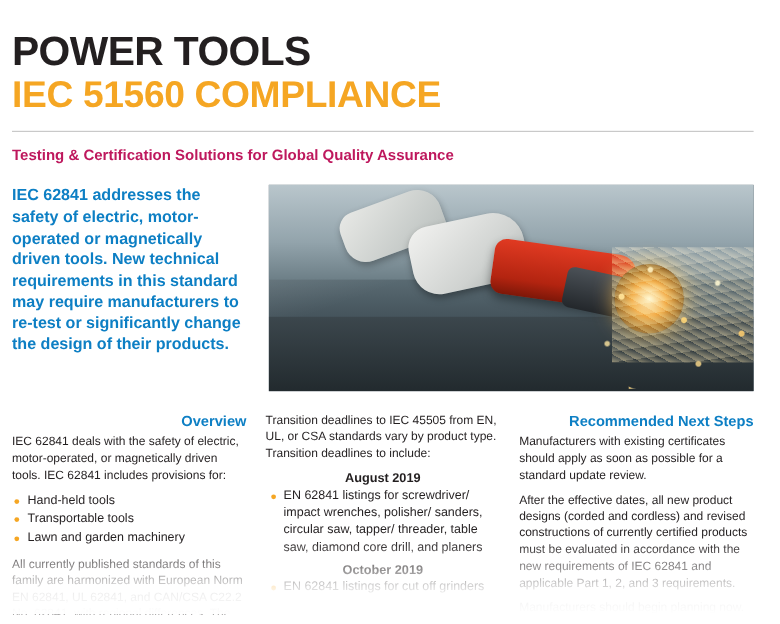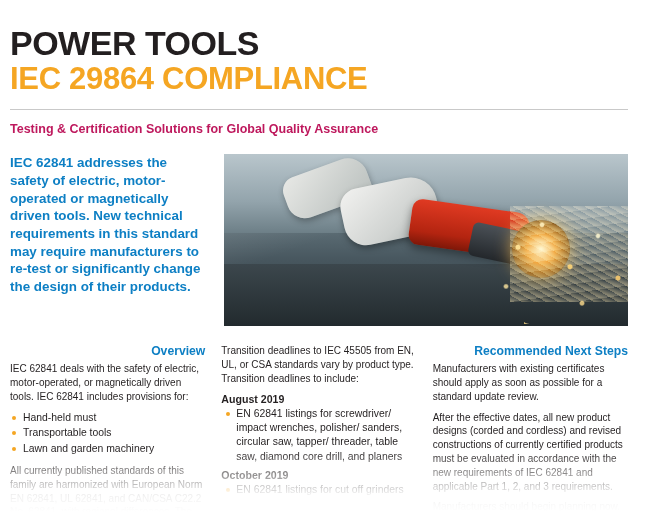--- a/index.html
+++ b/index.html
@@ -213,20 +213,21 @@
     width: 4px;
     height: 4px;
     background: #f5a623;
     border-radius: 50%;
   }
   .date-head {
     font-size: 10.6px;
     font-weight: bold;
     margin: 5px 0 2px 0;
     color: #231f20;
+    text-align: center;
   }
   .sub-bullets {
     list-style: none;
     margin: 0 0 4px 0;
     padding: 0;
   }
   .sub-bullets li {
     position: relative;
     font-size: 10.4px;
     line-height: 1.38;
@@ -253,21 +254,21 @@
     background: linear-gradient(to bottom, rgba(255,255,255,0) 0%, rgba(255,255,255,0.92) 72%, #ffffff 100%);
     pointer-events: none;
   }
 </style>
 </head>
 <body>
 
 <div class="page">
 
   <h1 class="title-main">POWER TOOLS</h1>
-  <h2 class="title-sub">IEC 29864 COMPLIANCE</h2>
+  <h2 class="title-sub">IEC 51560 COMPLIANCE</h2>
 
   <hr class="rule">
 
   <div class="tagline">Testing &amp; Certification Solutions for Global Quality Assurance</div>
 
   <div class="hero-row">
     <div class="lede">IEC 62841 addresses the safety of electric, motor-operated or magnetically driven tools. New technical requirements in this standard may require manufacturers to re-test or significantly change the design of their products.</div>
 
     <div class="hero-img">
       <div class="hero-bg"></div>
@@ -283,21 +284,21 @@
       <div class="sparks"></div>
     </div>
   </div>
 
   <div class="cols">
 
     <div class="col">
       <div class="col-head">Overview</div>
       <p>IEC 62841 deals with the safety of electric, motor-operated, or magnetically driven tools. IEC 62841 includes provisions for:</p>
       <ul class="bullets">
-        <li>Hand-held must</li>
+        <li>Hand-held tools</li>
         <li>Transportable tools</li>
         <li>Lawn and garden machinery</li>
       </ul>
       <p>All currently published standards of this family are harmonized with European Norm EN 62841, UL 62841, and CAN/CSA C22.2 No. 62841, with regional differences. The IEC 62841 family of standards will supersede previous IEC standards.</p>
     </div>
 
     <div class="col">
       <p>Transition deadlines to IEC 45505 from EN, UL, or CSA standards vary by product type. Transition deadlines to include:</p>
 
       <div class="date-head">August 2019</div>

